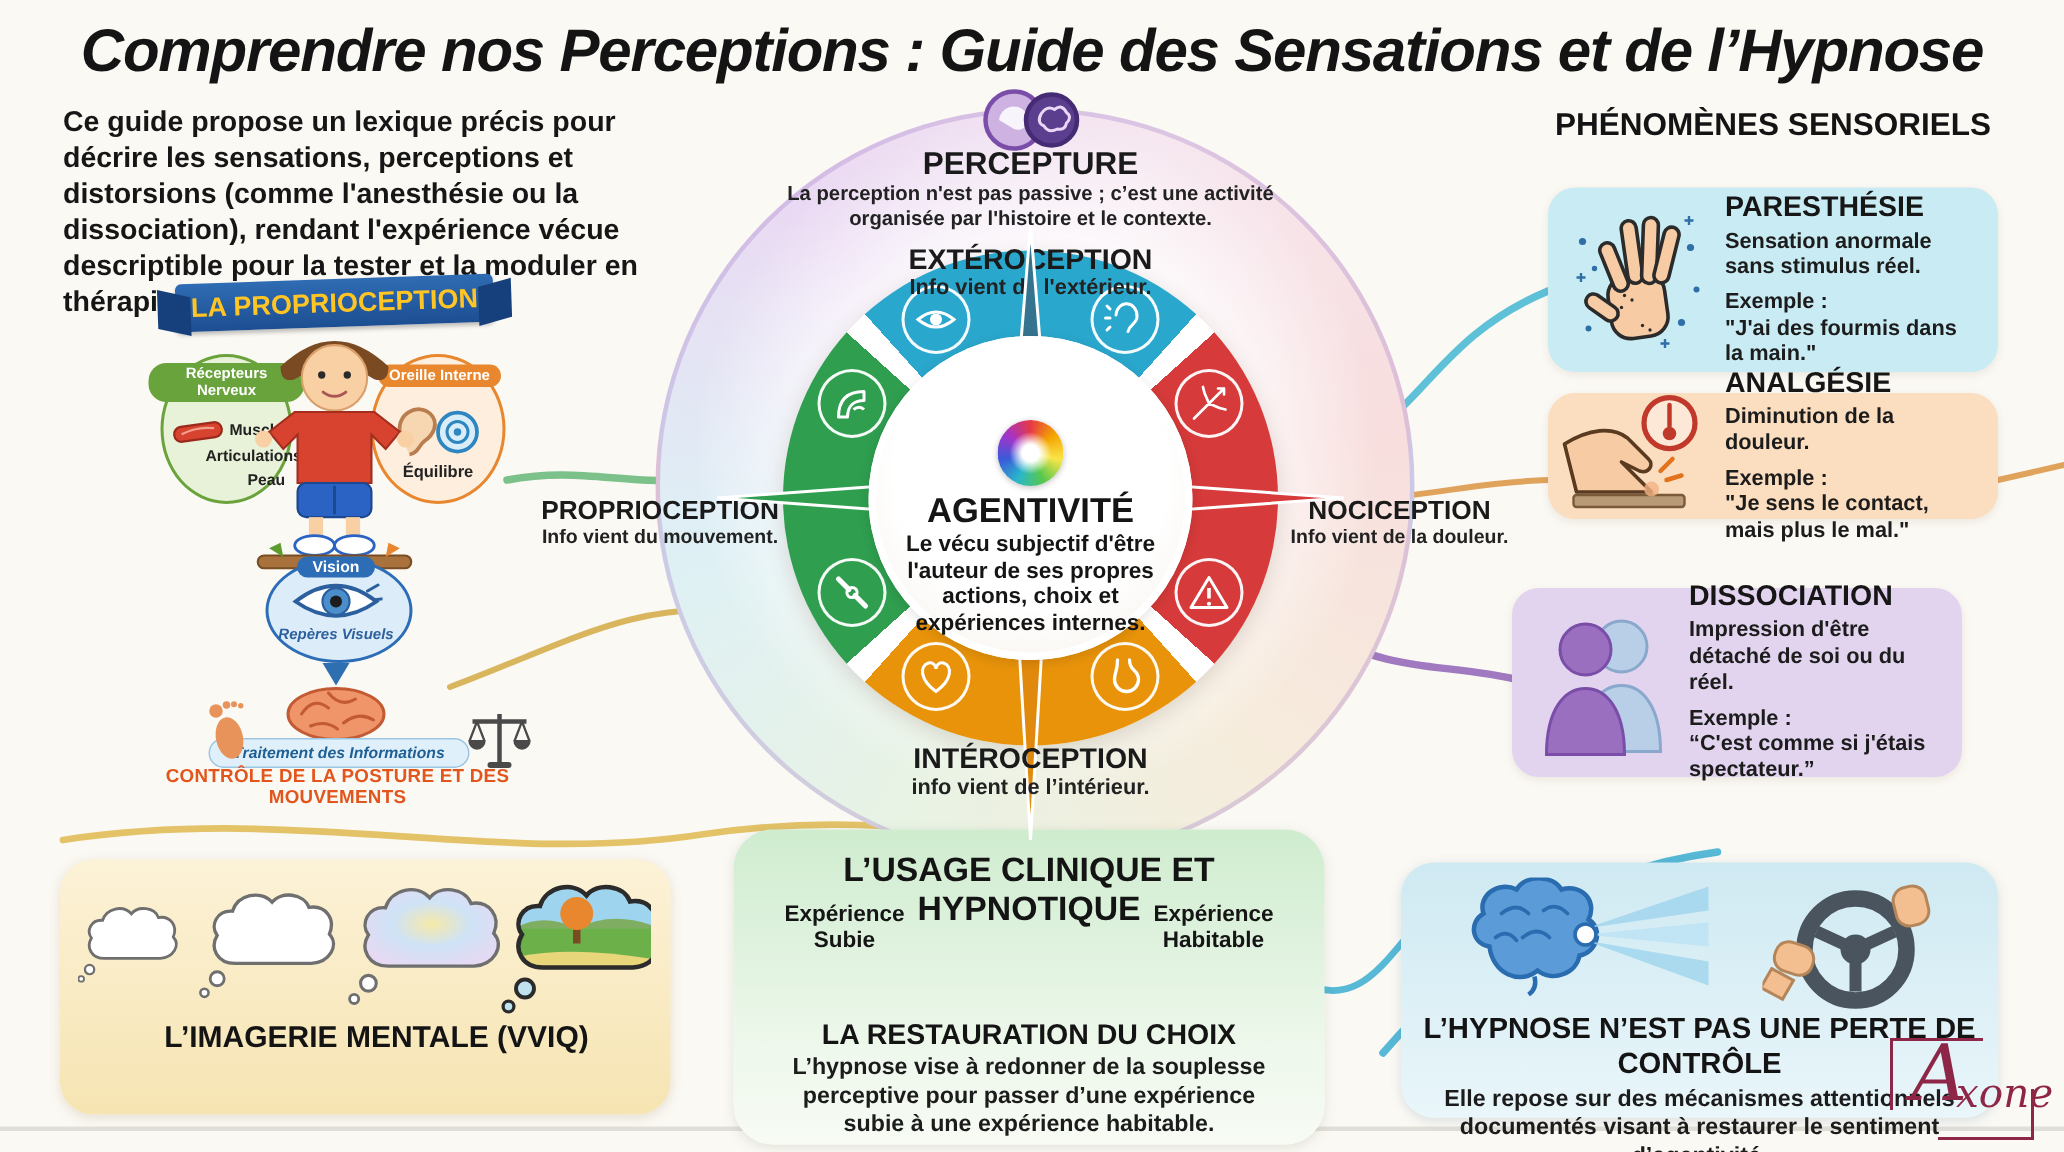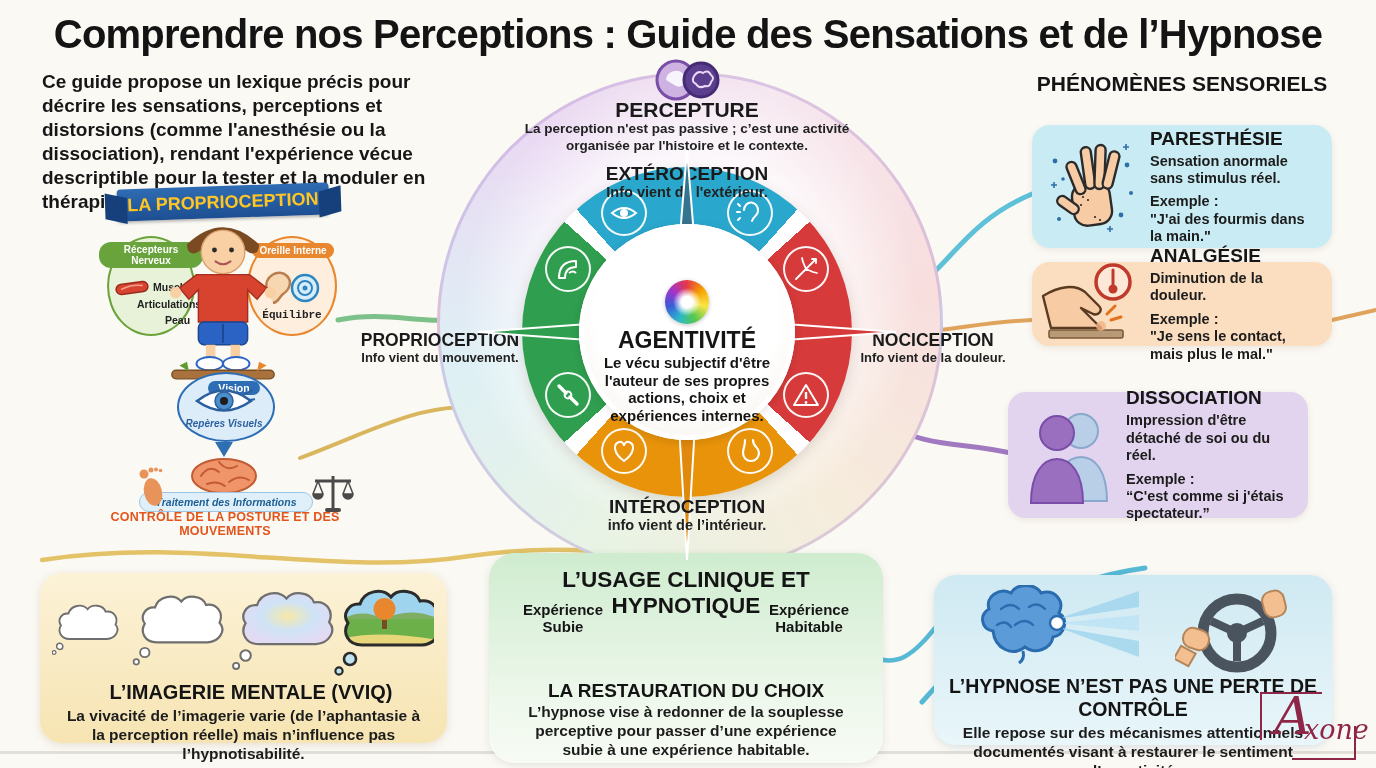--- a/index.html
+++ b/index.html
@@ -2,21 +2,21 @@
 <html><head>
 <meta charset="utf-8">
 <style>
   html,body{margin:0;padding:0;}
   body{width:1376px;height:768px;position:relative;background:#fbf9f4;
        font-family:"Liberation Sans",sans-serif;overflow:hidden;color:#151515;}
   .abs{position:absolute;}
   .ctr{text-align:center;}
   svg{display:block;}
   
-  .main-title{font-size:40px;font-weight:800;letter-spacing:-0.8px;color:#141414;white-space:nowrap;}
+  .main-title{font-size:40px;font-weight:800;letter-spacing:-0.8px;color:#141414;white-space:nowrap;font-style:italic;}
   .intro{font-size:19px;font-weight:600;line-height:1.26;color:#161616;}
   
   .ribbon{background:linear-gradient(#2f6cb3,#1d4e92);color:#ffc524;font-weight:800;
           font-size:18px;text-align:center;line-height:32px;border-radius:4px;
           transform:rotate(-2deg);box-shadow:0 2px 3px rgba(0,0,0,.25);}
   .ribbon:before,.ribbon:after{content:"";position:absolute;top:6px;width:22px;height:26px;background:#16407c;z-index:-1;}
   .ribbon:before{left:-12px;transform:skewY(14deg);}
   .ribbon:after{right:-12px;transform:skewY(-14deg);}
   .bubble-node{border-radius:50%;box-sizing:border-box;}
   .pill{display:inline-block;color:#fff;font-weight:700;border-radius:12px;padding:2px 9px;}
@@ -90,21 +90,21 @@
   <div class="abs bubble-node" style="left:152px;top:56px;width:90px;height:100px;background:#fdeedd;border:2.5px solid #e8872e;"></div>
   <div class="abs ctr" style="left:146px;top:60px;width:104px;">
     <span class="pill" style="background:#e8872e;font-size:10px;padding:2px 7px;">Oreille Interne</span>
   </div>
   <svg class="abs" style="left:164px;top:86px;" width="66" height="40" viewBox="0 0 66 40">
     <path d="M8 24 C4 10 20 2 28 10 C34 16 30 24 24 28 C20 31 20 36 14 37" fill="#f6d7b2" stroke="#b97d4e" stroke-width="2.5"></path>
     <circle cx="46" cy="22" r="13" fill="#d9edf8" stroke="#2e86c1" stroke-width="2.5"></circle>
     <circle cx="46" cy="22" r="7" fill="none" stroke="#2e86c1" stroke-width="2"></circle>
     <circle cx="46" cy="22" r="2.5" fill="#2e86c1"></circle>
   </svg>
-  <div class="abs ctr mini-item" style="left:152px;top:128px;width:90px;font-size:11px;font-family:Liberation Mono, monospace;">Équilibre</div>
+  <div class="abs ctr mini-item" style="left:152px;top:128px;width:90px;font-size:11px;">Équilibre</div>
 
   <svg class="abs" style="left:62px;top:34px;" width="132" height="180" viewBox="0 0 132 190">
     <path d="M28 32 Q66 -4 104 32 Q104 44 94 41 Q66 22 38 41 Q28 44 28 32" fill="#7a4a22"></path>
     <circle cx="66" cy="40" r="23" fill="#f9cfa4" stroke="#d9a06b" stroke-width="1.5"></circle>
     <circle cx="57" cy="38" r="2.6" fill="#2b2b2b"></circle>
       <circle cx="75" cy="38" r="2.6" fill="#2b2b2b"></circle>
     <path d="M58 50 Q66 56 74 50" stroke="#a55" stroke-width="2" fill="none" stroke-linecap="round"></path>
     <path d="M38 64 L94 64 L112 78 L102 90 L92 80 L92 114 L40 114 L40 80 L30 90 L20 78 Z" fill="#d8432f" stroke="#a32e1e" stroke-width="1.5"></path>
     <circle cx="16" cy="83" r="6" fill="#f9cfa4"></circle>
       <circle cx="116" cy="83" r="6" fill="#f9cfa4"></circle>
@@ -116,21 +116,21 @@
     <ellipse cx="80" cy="158" rx="14" ry="7" fill="#ffffff" stroke="#2b63c4" stroke-width="2"></ellipse>
     <rect x="12" y="165" width="108" height="9" rx="4.5" fill="#a9713c" stroke="#7a4e24" stroke-width="1.5"></rect>
     <ellipse cx="66" cy="181" rx="14" ry="7" fill="#c98e4e" stroke="#7a4e24" stroke-width="1.5"></ellipse>
     <path d="M36 188 l8 -8 M40 188 l8 -8" stroke="#3a76c9" stroke-width="3" stroke-linecap="round"></path>
     <path d="M96 180 l-8 8 M92 180 l-8 8" stroke="#3a76c9" stroke-width="3" stroke-linecap="round"></path>
     <path d="M20 160 l10 6 -2 -10 z" fill="#5e9c30"></path>
     <path d="M112 160 l-10 6 2 -10 z" fill="#e8872e"></path>
   </svg>
 
   <div class="abs" style="left:82px;top:192px;width:94px;height:66px;background:#dcedf9;border:2.5px solid #2d6db5;border-radius:50%;"></div>
-  <div class="abs ctr" style="left:92px;top:188px;width:94px;margin-top:10px;">
+  <div class="abs ctr" style="left:82px;top:188px;width:94px;">
     <span class="pill" style="background:#2d6db5;font-size:10.5px;padding:1px 10px;">Vision</span>
   </div>
   <svg class="abs" style="left:98px;top:206px;" width="62" height="30" viewBox="0 0 62 30">
     <path d="M4 15 Q31 -6 58 15 Q31 34 4 15 Z" fill="#ffffff" stroke="#2c5f9e" stroke-width="2.5"></path>
     <circle cx="31" cy="15" r="9" fill="#4a8ecb" stroke="#2c5f9e" stroke-width="1.5"></circle>
     <circle cx="31" cy="15" r="4" fill="#1d1d1d"></circle>
     <path d="M52 8 l7 -4 M56 14 l8 -1" stroke="#2c5f9e" stroke-width="2" stroke-linecap="round"></path>
   </svg>
   <div class="abs ctr" style="left:82px;top:238px;width:94px;font-size:10px;font-weight:700;color:#2c5f9e;font-style:italic;">Repères Visuels</div>
 
@@ -377,21 +377,20 @@
         <path d="M0 52 Q40 42 104 54 L104 62 L0 62 Z" fill="#e7d77a"></path>
         <rect x="42" y="28" width="5" height="14" fill="#7a4a22"></rect>
         <circle cx="44.5" cy="22" r="11" fill="#e8872e"></circle>
       </g>
       <use href="#cloudP" fill="none" stroke="#2b2b2b" stroke-width="3"></use>
       <circle cx="10" cy="72" r="6" fill="#bfe4ef" stroke="#2b2b2b" stroke-width="2.6"></circle>
       <circle cx="-1" cy="84" r="3.6" fill="#bfe4ef" stroke="#2b2b2b" stroke-width="2.2"></circle>
     </g>
   </svg>
   <div class="ctr panel-title" style="margin-top:4px;font-size:20px;padding-left:15px;">L’IMAGERIE MENTALE (VVIQ)</div>
-  <div class="ctr panel-desc" style="margin:3px auto 0;width:370px;font-size:15.5px;">La vivacité de l’imagerie varie (de l’aphantasie à la perception réelle) mais n’influence pas l’hypnotisabilité.</div>
 </div>
 
 <div class="abs" style="left:934px;top:575px;width:398px;height:170px;border-radius:22px;z-index:2;background:linear-gradient(#cfe9f2,#e9f6fa);box-shadow:0 2px 8px rgba(60,110,140,.18);">
   <div style="display:flex;justify-content:center;gap:34px;margin-top:10px;">
     <svg width="170" height="86" viewBox="0 0 170 86">
       <path d="M22 46 C10 44 8 30 18 24 C14 12 28 2 40 8 C46 -2 64 -2 70 8 C84 4 94 16 88 28 C98 34 94 50 82 52 C80 64 64 70 54 62 C42 72 24 64 22 46 Z" fill="#5b9bd8" stroke="#2a6cb0" stroke-width="3"></path>
       <path d="M30 24 q10 -8 18 0 M44 40 q10 -8 18 0 M26 40 q8 -6 14 2 M58 22 q8 -6 16 2" fill="none" stroke="#2a6cb0" stroke-width="2.4" stroke-linecap="round"></path>
       <path d="M52 66 q2 8 -4 12" stroke="#2a6cb0" stroke-width="3" fill="none"></path>
       <polygon points="86,34 168,6 168,22" fill="#9fd4ee" opacity=".8"></polygon>
       <polygon points="86,38 168,30 168,46" fill="#bfe3f5" opacity=".9"></polygon>

